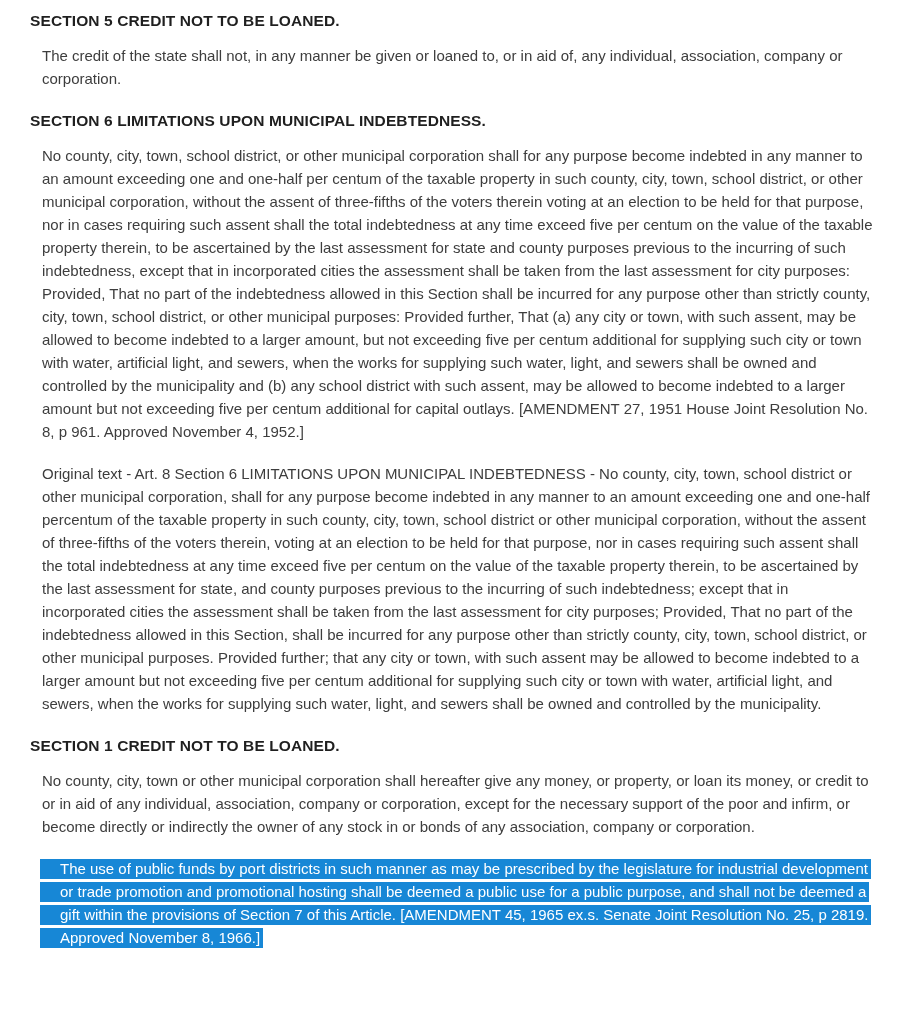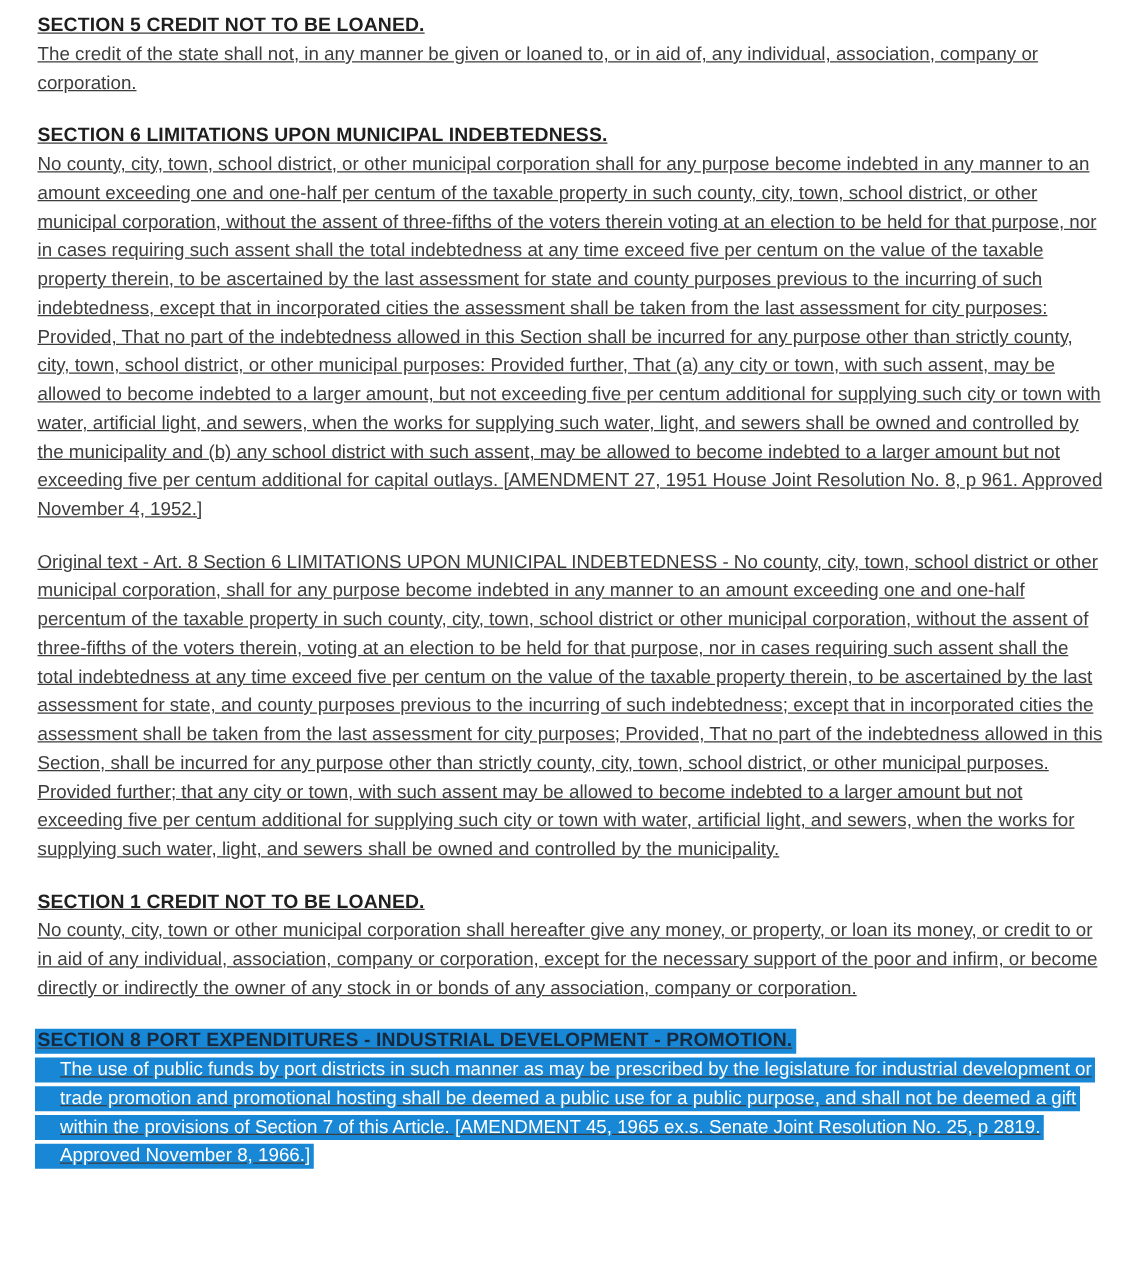--- a/index.html
+++ b/index.html
@@ -12,34 +12,33 @@
     width: 915px;
     min-height: 1024px;
     box-sizing: border-box;
     padding: 9px 29px 12px 30px;
     background: #ffffff;
     font-family: "Liberation Sans", "DejaVu Sans", sans-serif;
     font-size: 15px;
     line-height: 23px;
     color: var(--body-color, #3d3d3d);
     overflow: hidden;
-    text-decoration: underline;
   }
   .block { margin: 0 0 19px 0; }
   .block:last-child { margin-bottom: 0; }
   h3.sec-heading {
     margin: 0;
     font-size: 15.5px;
     font-weight: 700;
     line-height: 23px;
     color: var(--heading-color, #1f1f1f);
     letter-spacing: 0.1px;
   }
   p.sec-body {
-    margin: 0;
+    margin: 12px;
   }
   
   .sel {
     background: var(--selection-background, #1787d6);
     padding: 1px 3px 2px 2px;
     margin-left: -2px;
     -webkit-box-decoration-break: clone;
     box-decoration-break: clone;
   }
   .sel-heading {
@@ -69,17 +68,16 @@
   <div class="block">
     <p class="sec-body">Original text - Art. 8 Section 6 LIMITATIONS UPON MUNICIPAL INDEBTEDNESS - No county, city, town, school district or other municipal corporation, shall for any purpose become indebted in any manner to an amount exceeding one and one-half percentum of the taxable property in such county, city, town, school district or other municipal corporation, without the assent of three-fifths of the voters therein, voting at an election to be held for that purpose, nor in cases requiring such assent shall the total indebtedness at any time exceed five per centum on the value of the taxable property therein, to be ascertained by the last assessment for state, and county purposes previous to the incurring of such indebtedness; except that in incorporated cities the assessment shall be taken from the last assessment for city purposes; Provided, That no part of the indebtedness allowed in this Section, shall be incurred for any purpose other than strictly county, city, town, school district, or other municipal purposes. Provided further; that any city or town, with such assent may be allowed to become indebted to a larger amount but not exceeding five per centum additional for supplying such city or town with water, artificial light, and sewers, when the works for supplying such water, light, and sewers shall be owned and controlled by the municipality.</p>
   </div>
 
   <div class="block">
     <h3 class="sec-heading">SECTION 1 CREDIT NOT TO BE LOANED.</h3>
     <p class="sec-body">No county, city, town or other municipal corporation shall hereafter give any money, or property, or loan its money, or credit to or in aid of any individual, association, company or corporation, except for the necessary support of the poor and infirm, or become directly or indirectly the owner of any stock in or bonds of any association, company or corporation.</p>
   </div>
 
   <div class="block">
-    <h3 class="sec-heading"><span class="sel sel-heading">SECTION 8 PORT EXPENDITURES - INDUSTRIAL DEVELOPMENT - PROMOTION.</span></h3>
     <p class="sec-body"><span class="sel sel-body">The use of public funds by port districts in such manner as may be prescribed by the legislature for industrial development or trade promotion and promotional hosting shall be deemed a public use for a public purpose, and shall not be deemed a gift within the provisions of Section 7 of this Article. [AMENDMENT 45, 1965 ex.s. Senate Joint Resolution No. 25, p 2819. Approved November 8, 1966.]</span></p>
   </div>
 
 </div>
 
 </body></html>

